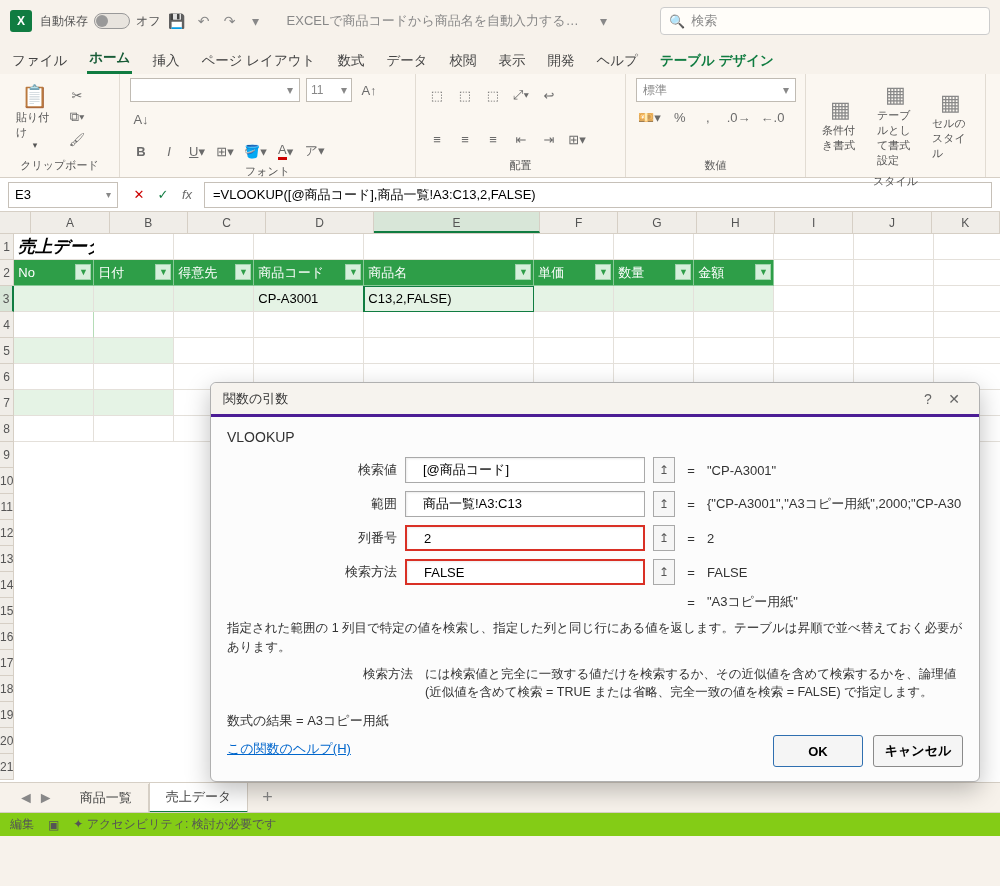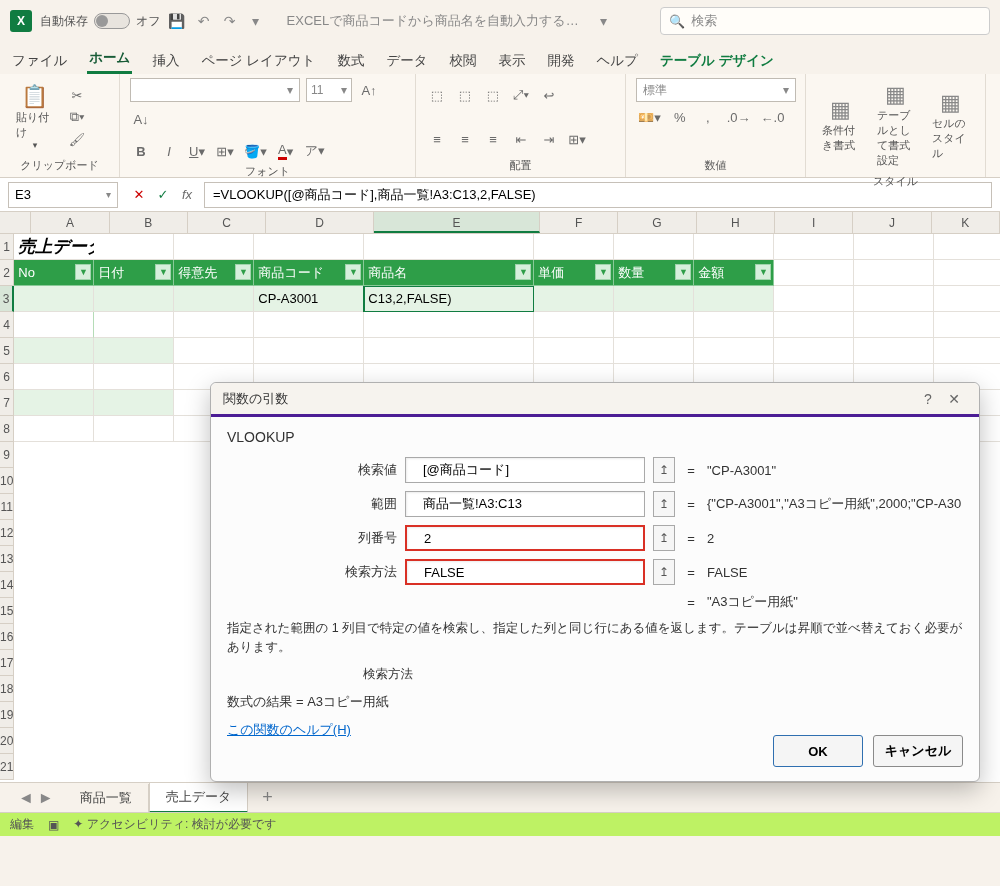--- a/index.html
+++ b/index.html
@@ -77,21 +77,21 @@
 .dlg-buttons { position:absolute; right: 16px; bottom: 14px; display:flex; gap: 10px;}
 .dlg-btn { min-width: 90px; height: 32px; border: 1px solid #8a8a8a; border-radius: 3px; background:#f5f5f5; font-size: 13px; cursor:pointer;font-weight:bold;}
 .dlg-btn.primary { border: 1px solid #2f6fb0;}
 
 .sheet-tabs { position:absolute; left:0; right:0; bottom: 24px; height: 30px; background:#f7f2eb; border-top:1px solid #d6cfc5; display:flex; align-items:center; padding: 0 8px; gap: 0;}
 .nav-arrows { display:flex; gap:4px; color:#888; padding: 0 10px;}
 .sheet-tab { padding: 5px 16px; font-size: 13px; color:#444; border-right:1px solid #d6cfc5; cursor:pointer;}
 .sheet-tab.active { background:#fff; border-top: 1px solid #d6cfc5; border-left:1px solid #d6cfc5; border-bottom: 2px solid #107c41; font-weight:500;}
 .add-sheet { padding: 0 14px; color:#888; font-size: 18px; cursor:pointer;}
 
-.statusbar { position:absolute; left:0; right:0; bottom:0; height:24px; background:#bef264; border-top:1px solid #d6cfc5; display:flex; align-items:center; padding: 0 10px; gap: 14px; font-size: 12px; color:#555;}
+.statusbar { position:absolute; left:0; right:0; bottom:0; height:24px; background:#84cc16; border-top:1px solid #d6cfc5; display:flex; align-items:center; padding: 0 10px; gap: 14px; font-size: 12px; color:#555;}
 </style>
 </head>
 <body>
 
 <div class="titlebar">
   <div class="excel-logo">X</div>
   <div class="autosave">
     <span>自動保存</span>
     <span class="toggle"></span>
     <span>オフ</span>
@@ -445,20 +445,21 @@
     <div class="arg-row" style="margin-top:4px">
       <div class="arg-label"></div>
         <div style="width:240px"></div>
         <div style="width:22px"></div>
       <div class="arg-eq">=</div>
       <div class="arg-result">"A3コピー用紙"</div>
     </div>
     <div class="desc">指定された範囲の 1 列目で特定の値を検索し、指定した列と同じ行にある値を返します。テーブルは昇順で並べ替えておく必要があります。</div>
     <div class="desc-arg">
       <div class="lbl">検索方法</div>
+      <div style="flex:1">には検索値と完全に一致する値だけを検索するか、その近似値を含めて検索するかを、論理値 (近似値を含めて検索 = TRUE または省略、完全一致の値を検索 = FALSE) で指定します。</div>
     </div>
     <div class="formula-result"><span>数式の結果 = </span><span>A3コピー用紙</span></div>
     <div class="help-link">この関数のヘルプ(H)</div>
     <div class="dlg-buttons">
       <button class="dlg-btn primary">OK</button>
       <button class="dlg-btn">キャンセル</button>
     </div>
   </div>
 </div>
 

